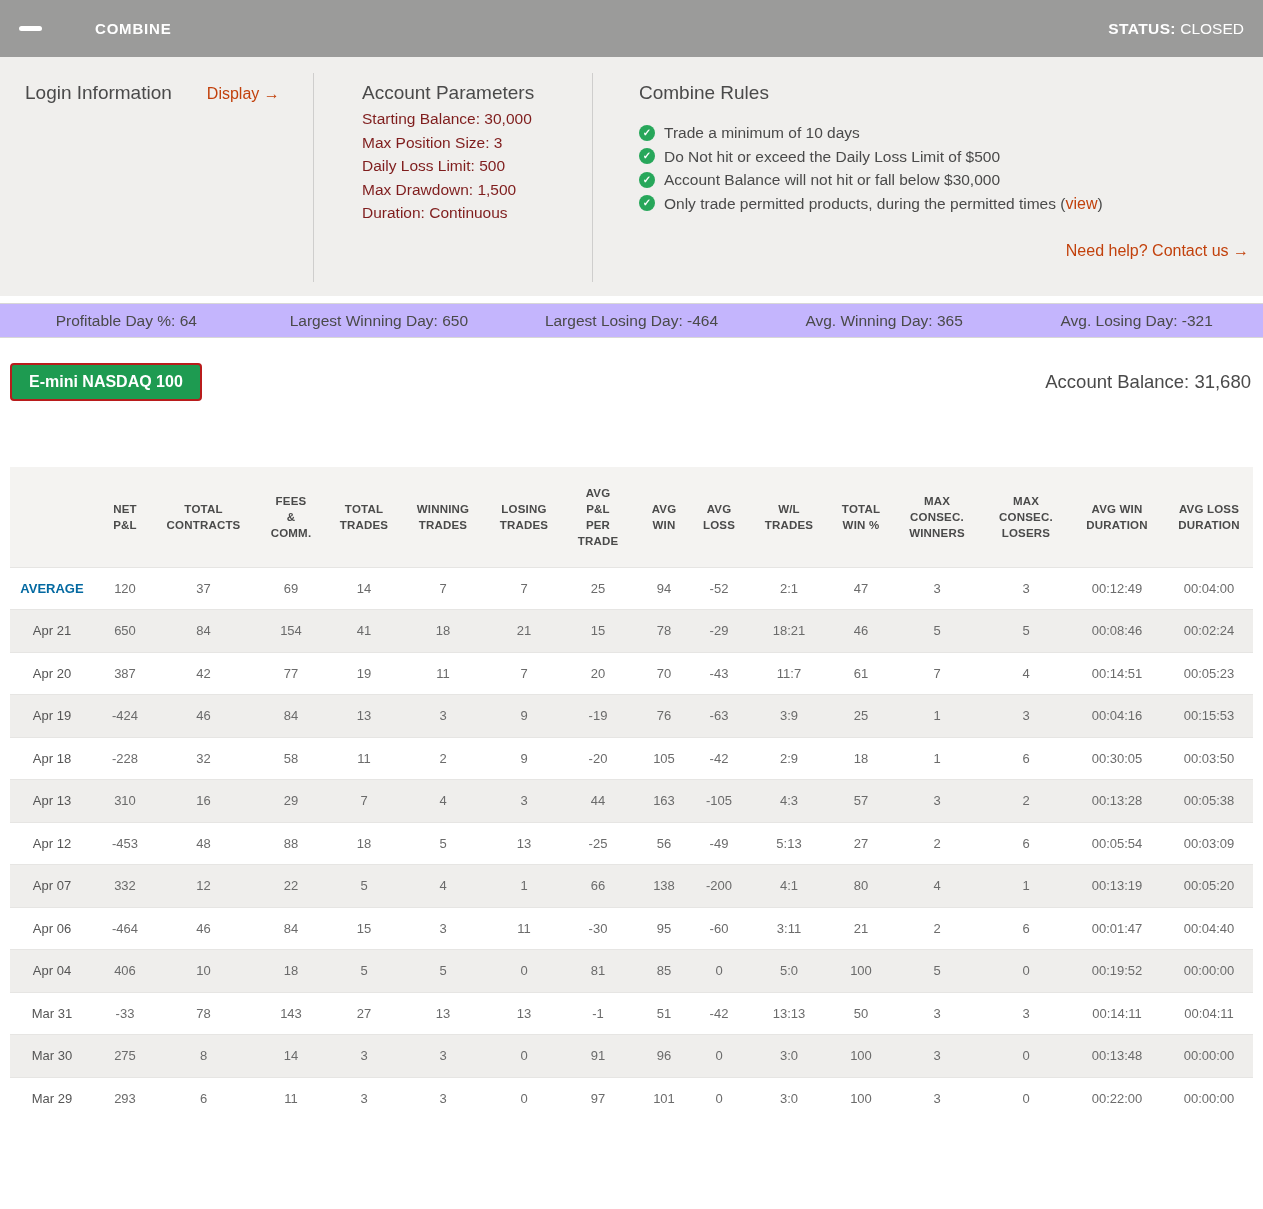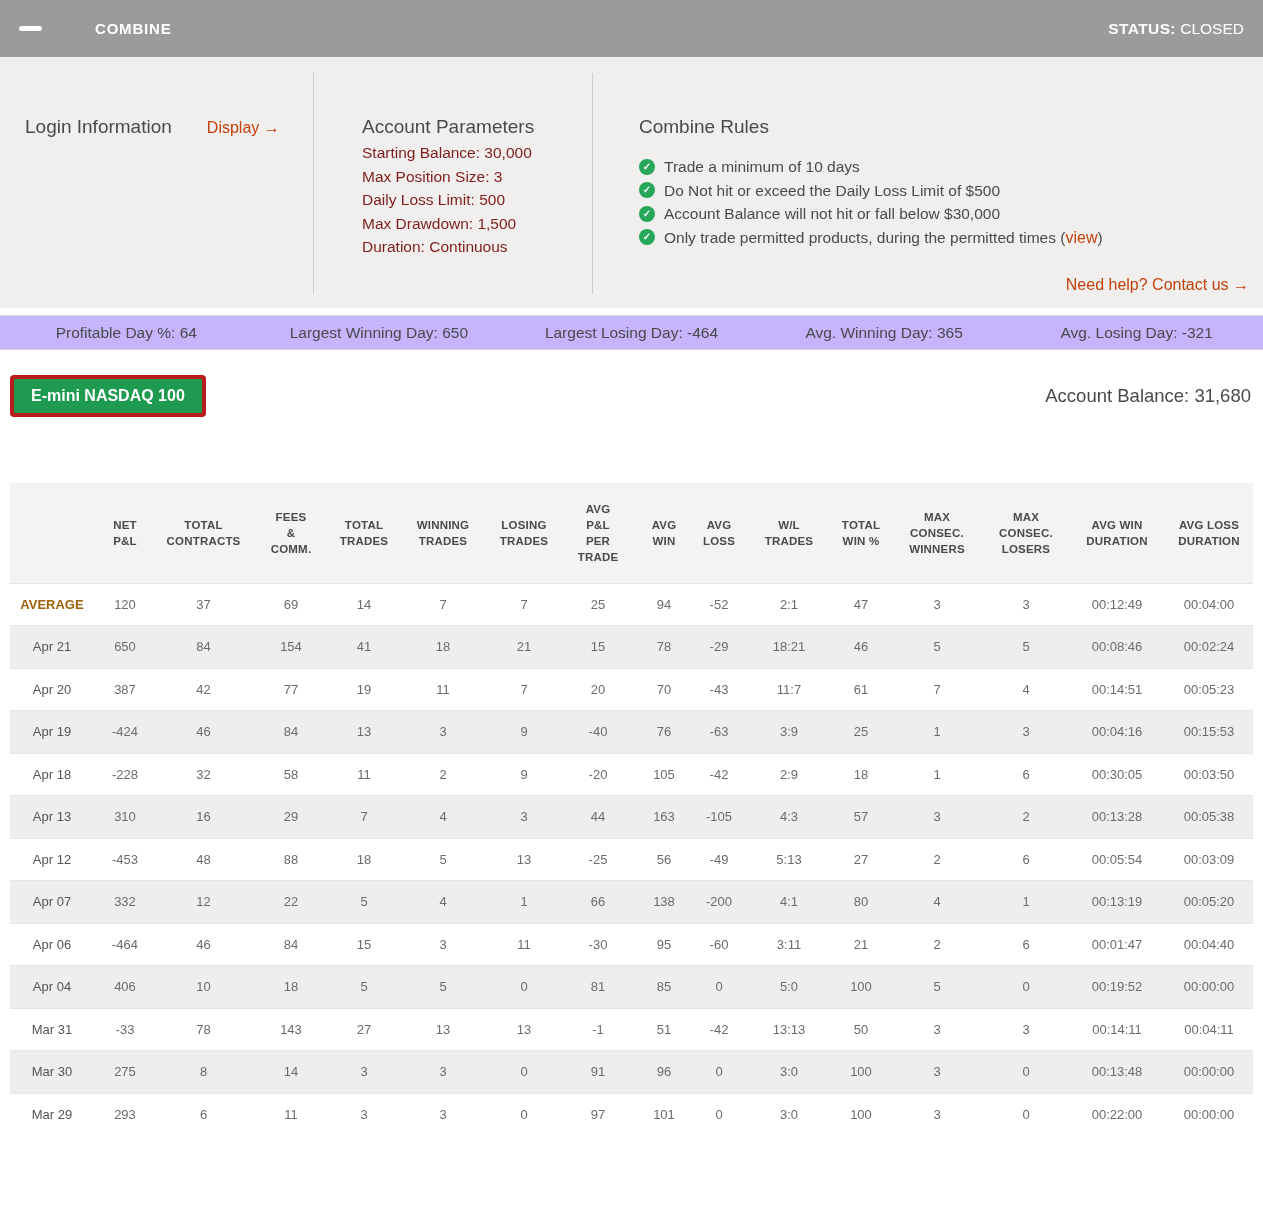--- a/index.html
+++ b/index.html
@@ -29,21 +29,21 @@
 
   
   .info-panel {
     background:#f0efed; display:flex; align-items:stretch;
     padding:16px 0 14px; min-height:239px;
   }
   .info-col { padding-top:9px; }
   .col-login { width:313px; padding-left:25px; display:flex; gap:35px; align-items:baseline; }
   .col-params { width:279px; border-left:1px solid #cfcecd; padding-left:48px; }
   .col-rules { flex:1; border-left:1px solid #cfcecd; padding-left:46px; padding-right:14px; }
-  .section-title { font-size:19px; font-weight:normal; color:#4a4a4a;margin-top:34px; }
+  .section-title { font-size:19px; font-weight:normal; color:#4a4a4a; }
   .link { color:#c2410c; font-size:16px; }
   .param-lines { margin-top:3px; font-size:15.5px; line-height:23.5px; color:#7f1d1d; white-space:pre-line; }
   .rules-list { list-style:none; margin-top:17px; }
   .rules-list li { display:flex; align-items:center; gap:9px; font-size:15.5px; line-height:23.5px; color:#4a4a4a; }
   .check-icon {
     width:16px; height:16px; border-radius:50%; background:#27a75a;
     color:#fff; font-size:10px; font-weight:bold; line-height:16px;
     text-align:center; flex:0 0 auto;
   }
   .help-link-row { text-align:right; margin-top:27px; font-size:16px; }
@@ -55,42 +55,42 @@
     display:flex; align-items:center;
   }
   .stat-item { flex:1; text-align:center; font-size:15.5px; color:#4a4a4a; }
 
   
   .product-row {
     display:flex; align-items:center; justify-content:space-between;
     padding:25px 12px 0 10px;
   }
   .product-btn {
-    background:#1e9b51; color:#fff; border:4px solid #b91c1c; border-radius:4px;
+    background:#1e9b51; color:#fff; border:2px solid #b91c1c; border-radius:4px;
     font-family:"Liberation Sans", sans-serif;
     font-size:16px; font-weight:bold; padding:8px 17px; cursor:pointer;text-align:center;
   }
   .balance { font-size:18.5px; color:#4a4a4a; }
 
   
   .table-wrap { margin:66px 10px 0 10px; }
   table { width:100%; border-collapse:collapse; table-layout:fixed; }
   thead th {
     background:#f4f3f1; height:100px; vertical-align:middle;
     font-size:11.5px; font-weight:bold; color:#4a4a4a;
     text-align:center; line-height:16px; white-space:pre-line;
     letter-spacing:.2px;
   }
   tbody td {
     height:42.5px; text-align:center; font-size:13px; color:#6b6b6b;
     border-top:1px solid #e6e5e3;
   }
   tbody tr:nth-child(even) { background:#efeeec; }
   td.row-label { color:#555; }
-  tr.bold-row td.row-label { font-weight:bold; color:#a16207; }
+  tr.bold-row td.row-label { font-weight:bold; color:#0369a1; }
 </style>
 </head>
 <body>
 
 <div class="titlebar">
   <span class="minus-btn"></span>
   <span class="titlebar-title">COMBINE</span>
   <span class="titlebar-status"><span class="lbl">STATUS:</span> <span>CLOSED</span></span>
 </div>
 
@@ -262,21 +262,21 @@
           <td>00:05:23</td>
         </tr>
         <tr>
           <td class="row-label">Apr 19</td>
           <td>-424</td>
           <td>46</td>
           <td>84</td>
           <td>13</td>
           <td>3</td>
           <td>9</td>
-          <td>-40</td>
+          <td>-19</td>
           <td>76</td>
           <td>-63</td>
           <td>3:9</td>
           <td>25</td>
           <td>1</td>
           <td>3</td>
           <td>00:04:16</td>
           <td>00:15:53</td>
         </tr>
         <tr>

